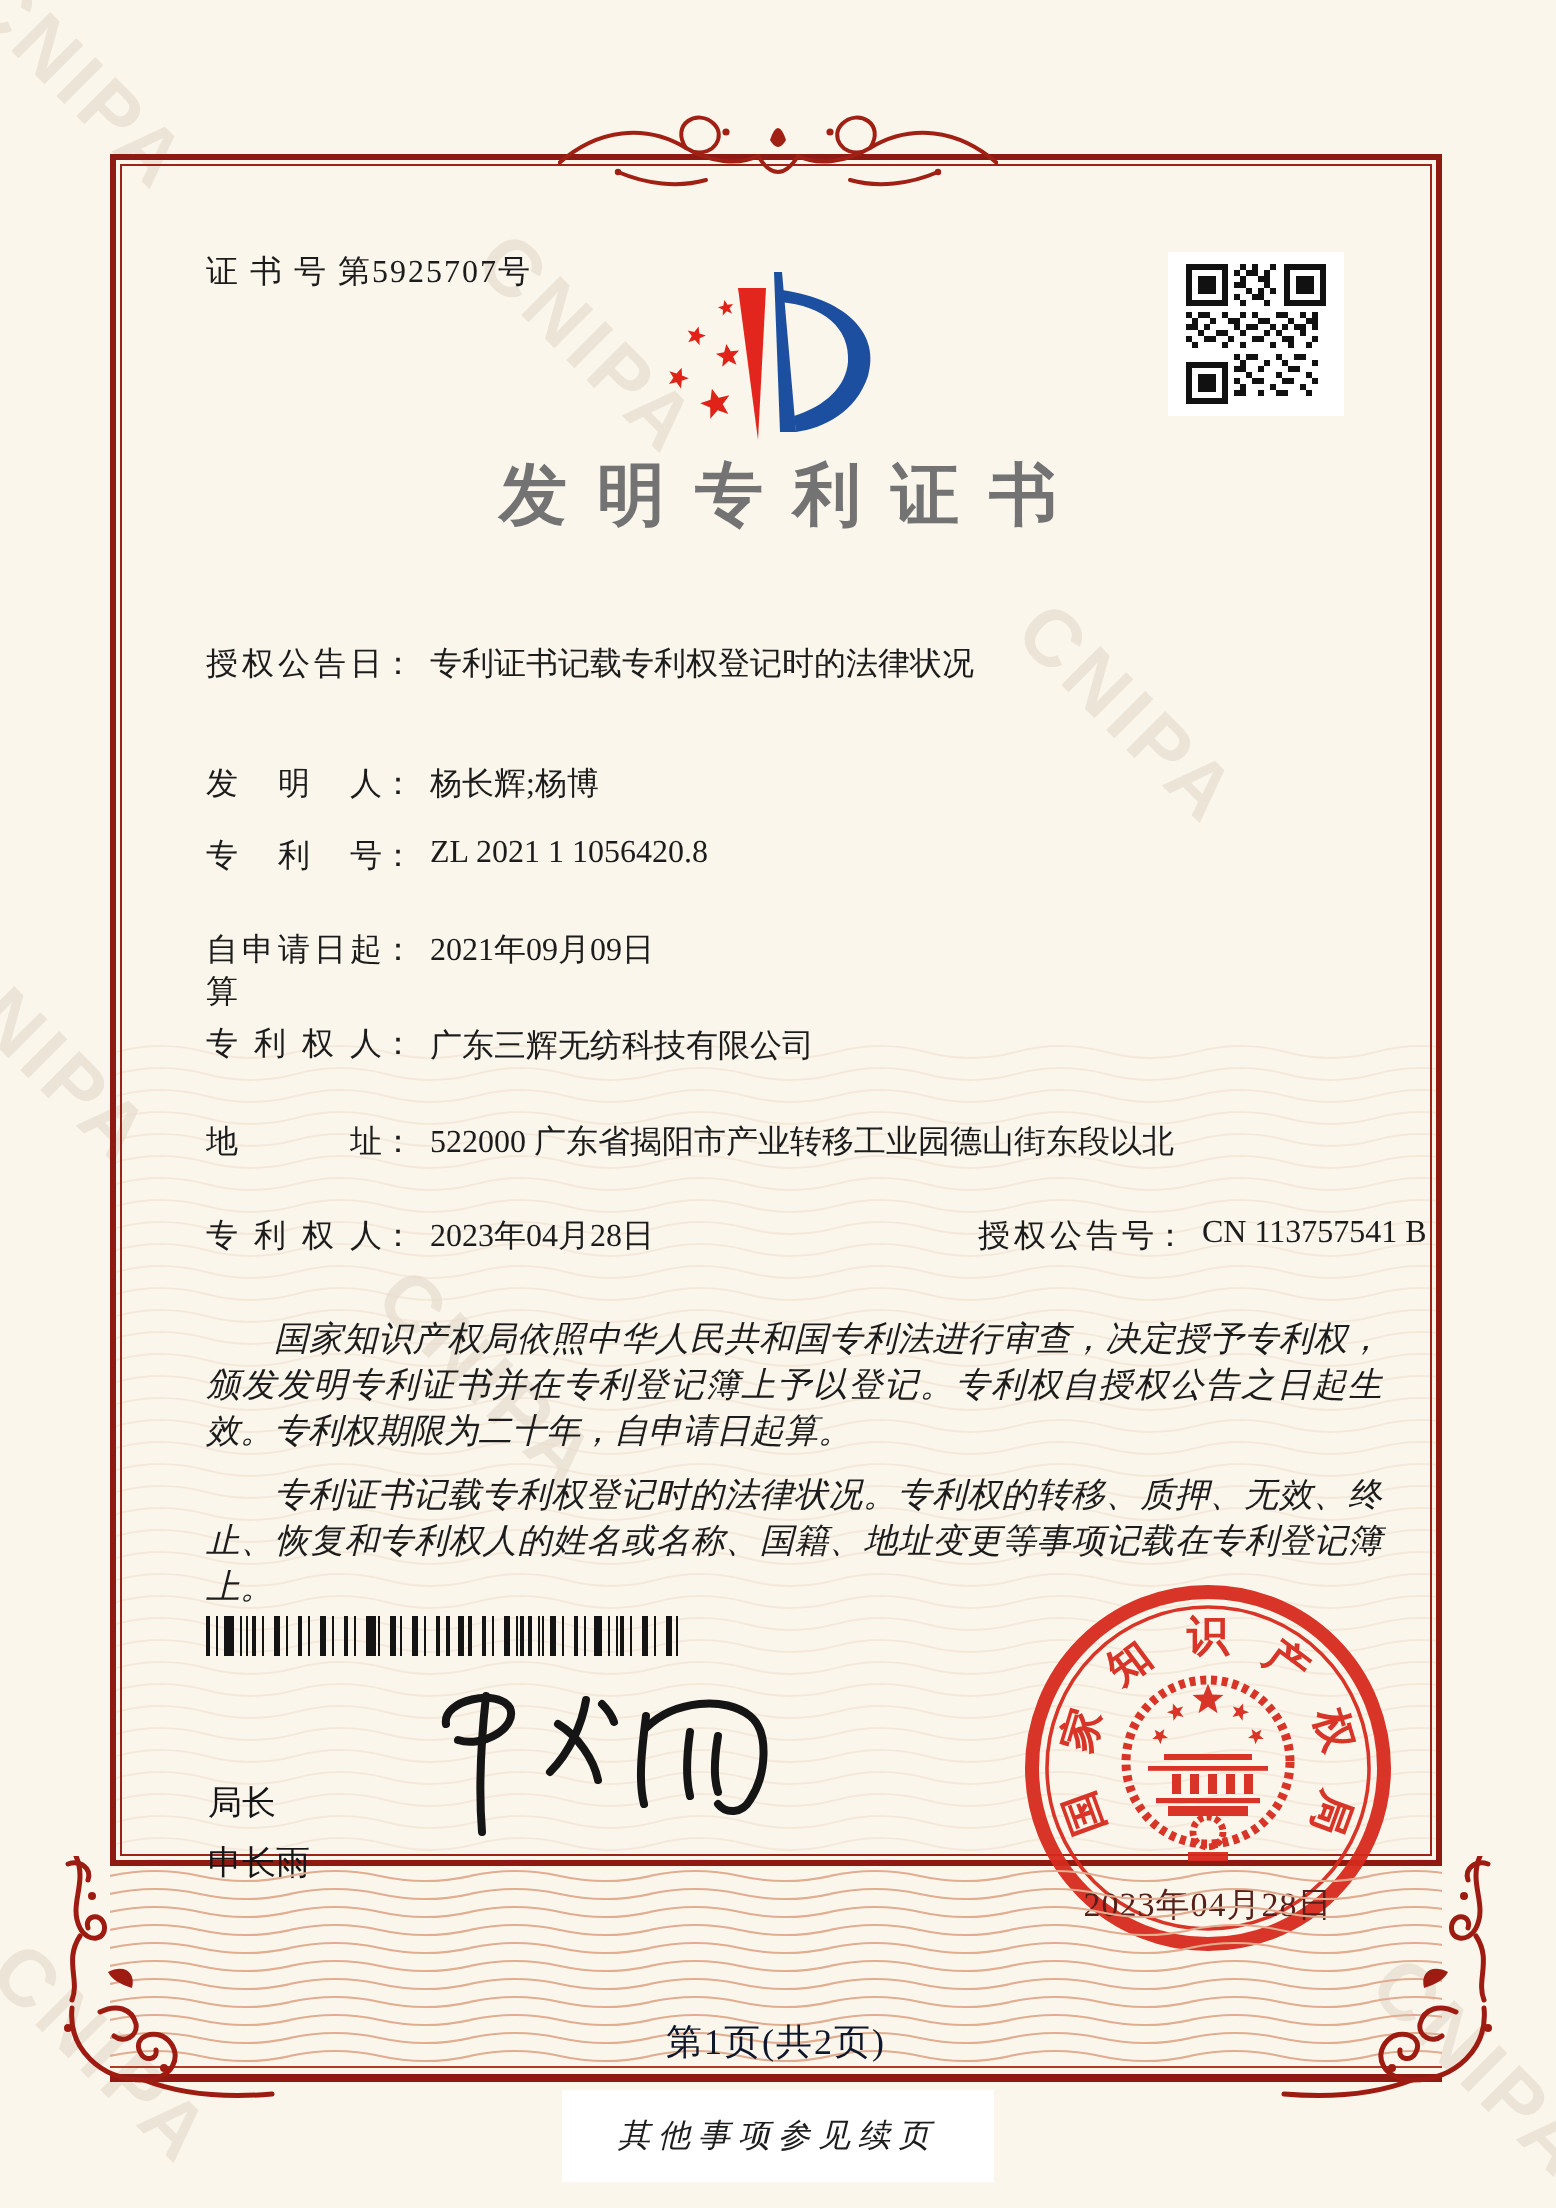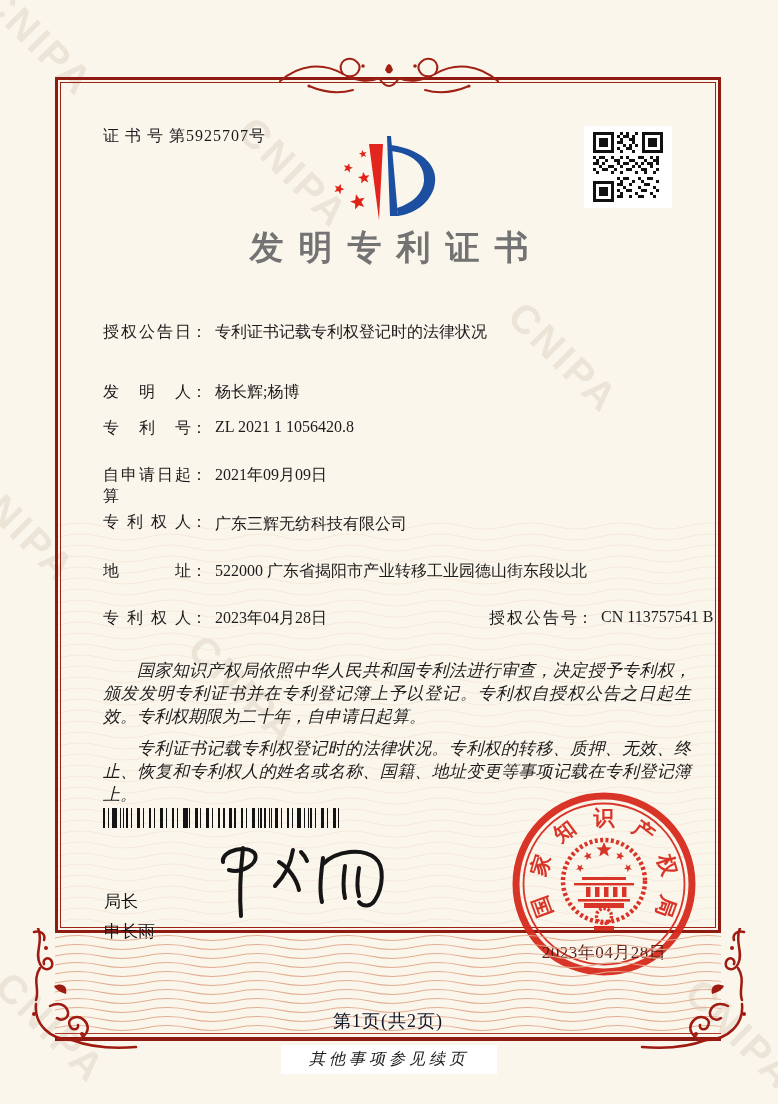--- a/index.html
+++ b/index.html
@@ -68,21 +68,21 @@
   .band-thinline{
     position:absolute; left:0; right:0; bottom:3px; border-top:1px solid #b0392a;
   }
   .page-num{
     position:absolute; left:0; top:76px; width:100%; text-align:center;
     font-size:18px; letter-spacing:1px; color:#0f172a;
   }
   .corner-orn{ position:absolute; pointer-events:none; }
   .corner-orn.right{ transform:scaleX(-1); }
   .cont-box{
-    position:absolute; left:281px; top:1045px; width:216px; height:29px;
+    position:absolute; left:281px; top:1045px; width:216px; height:46px;
     background:#ffffff; display:flex; align-items:center; justify-content:center;
     font-family:"DejaVu Serif", serif; font-style:italic;
     font-size:16px; letter-spacing:4px; color:#1d1d1d;
   }
   svg{ display:block; }
   .abs{ position:absolute; }
 </style>
 </head>
 <body>
 

